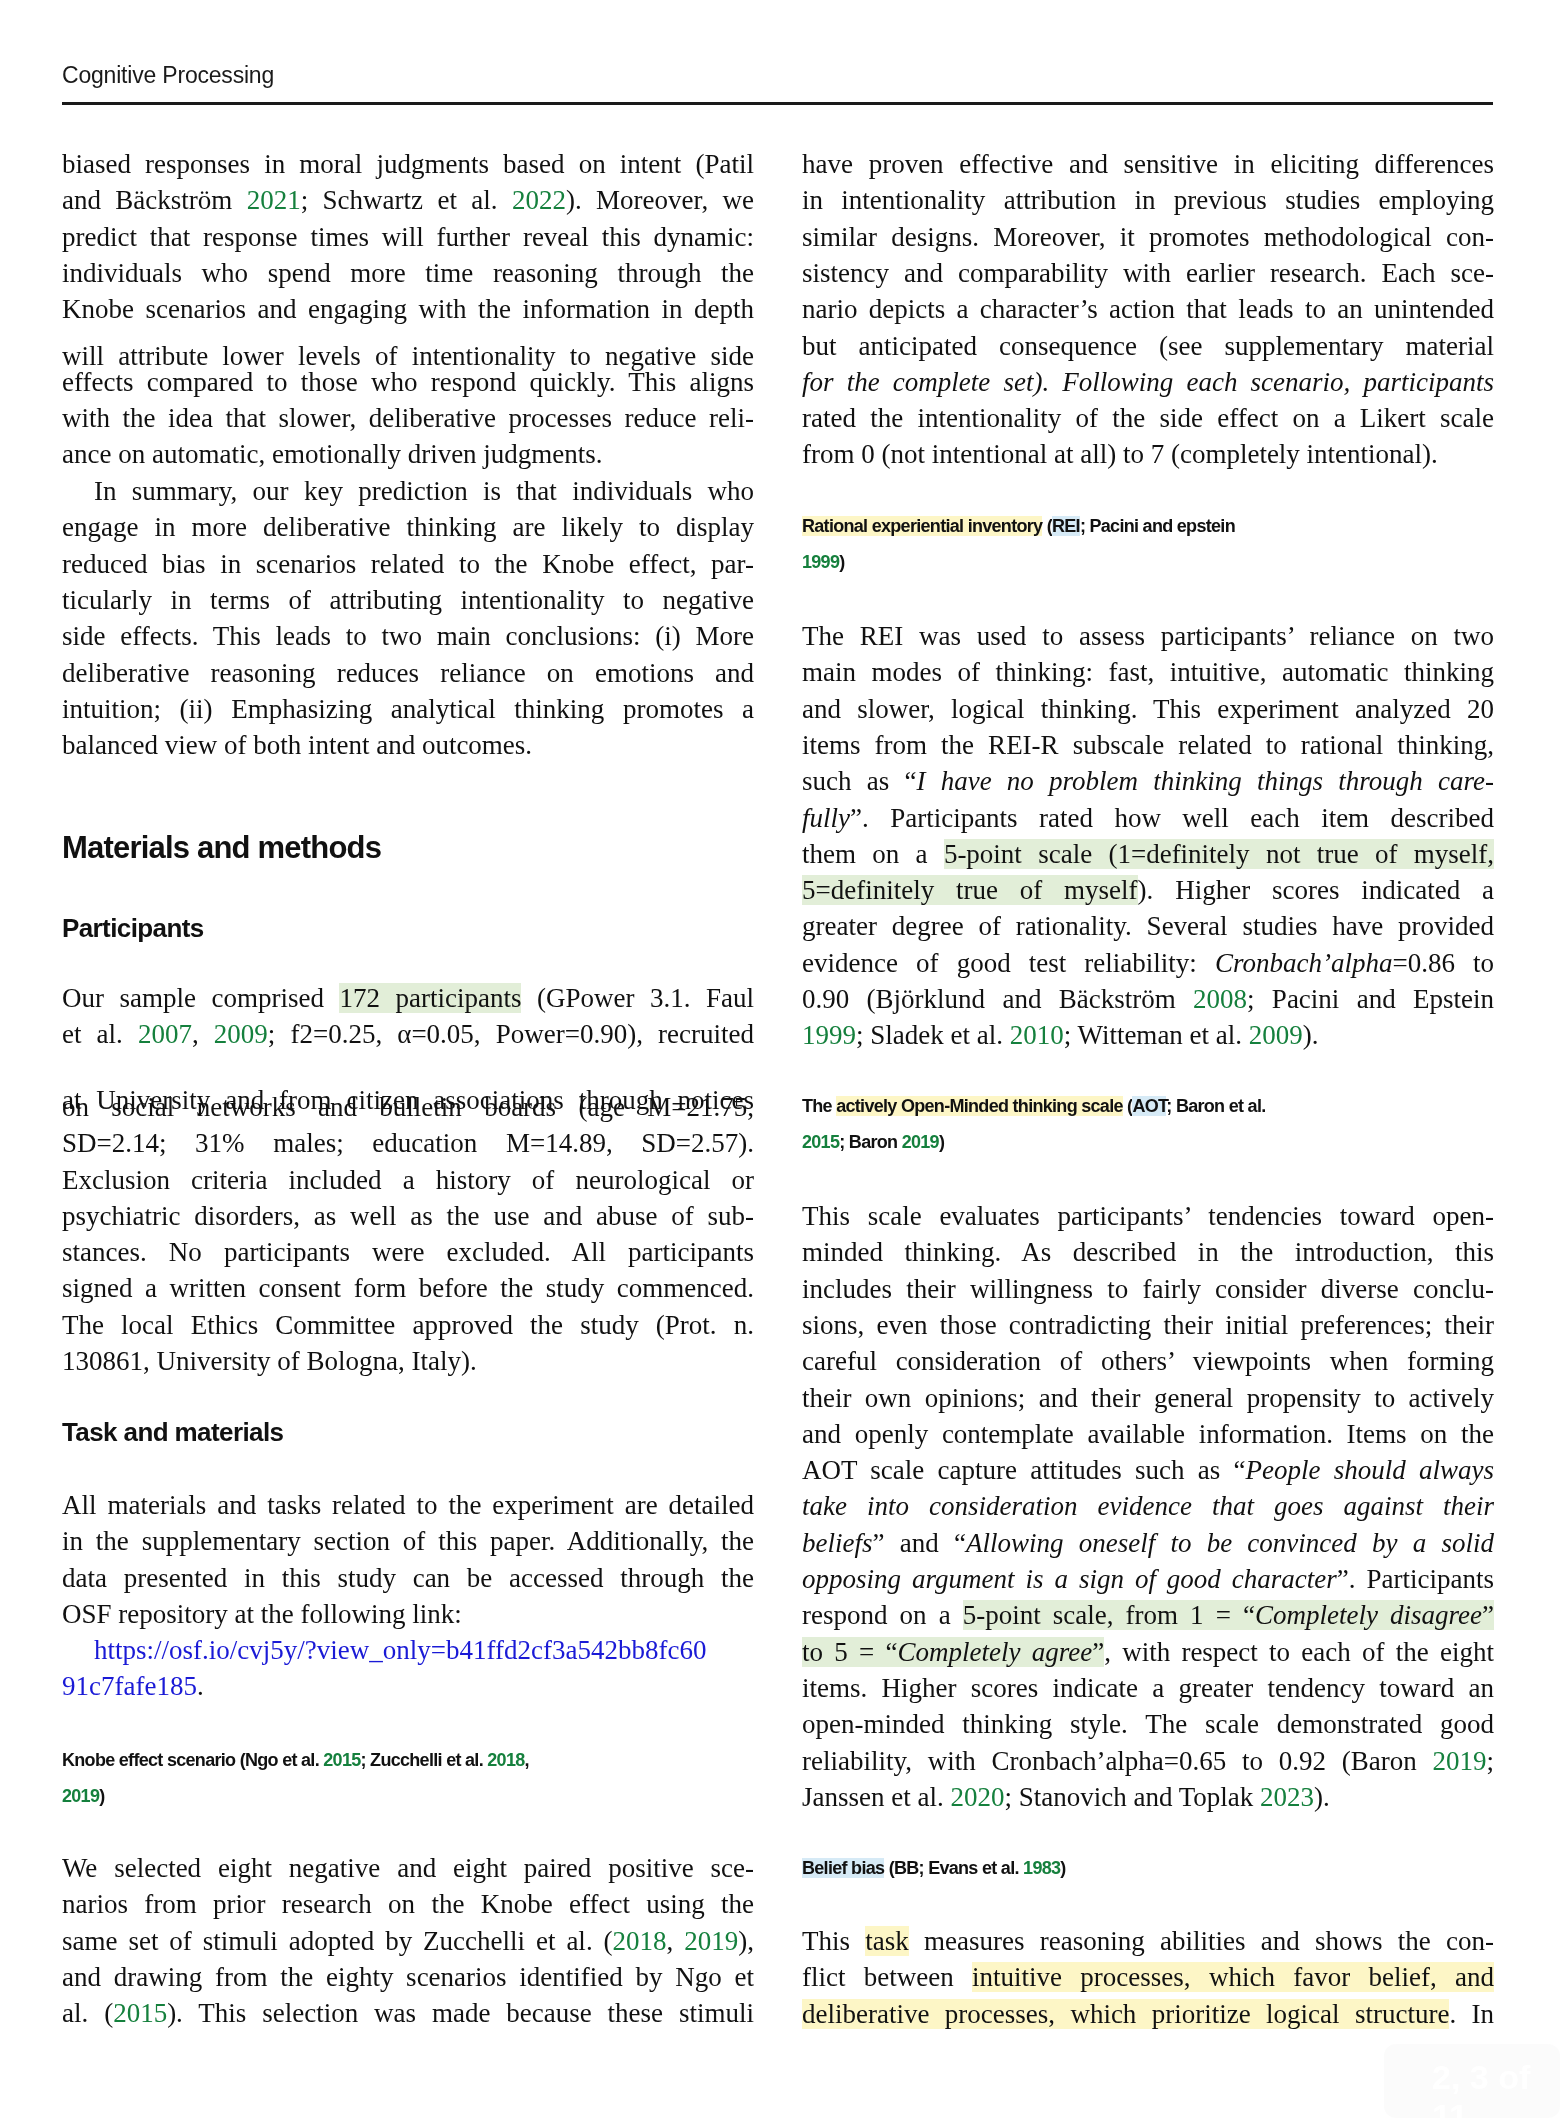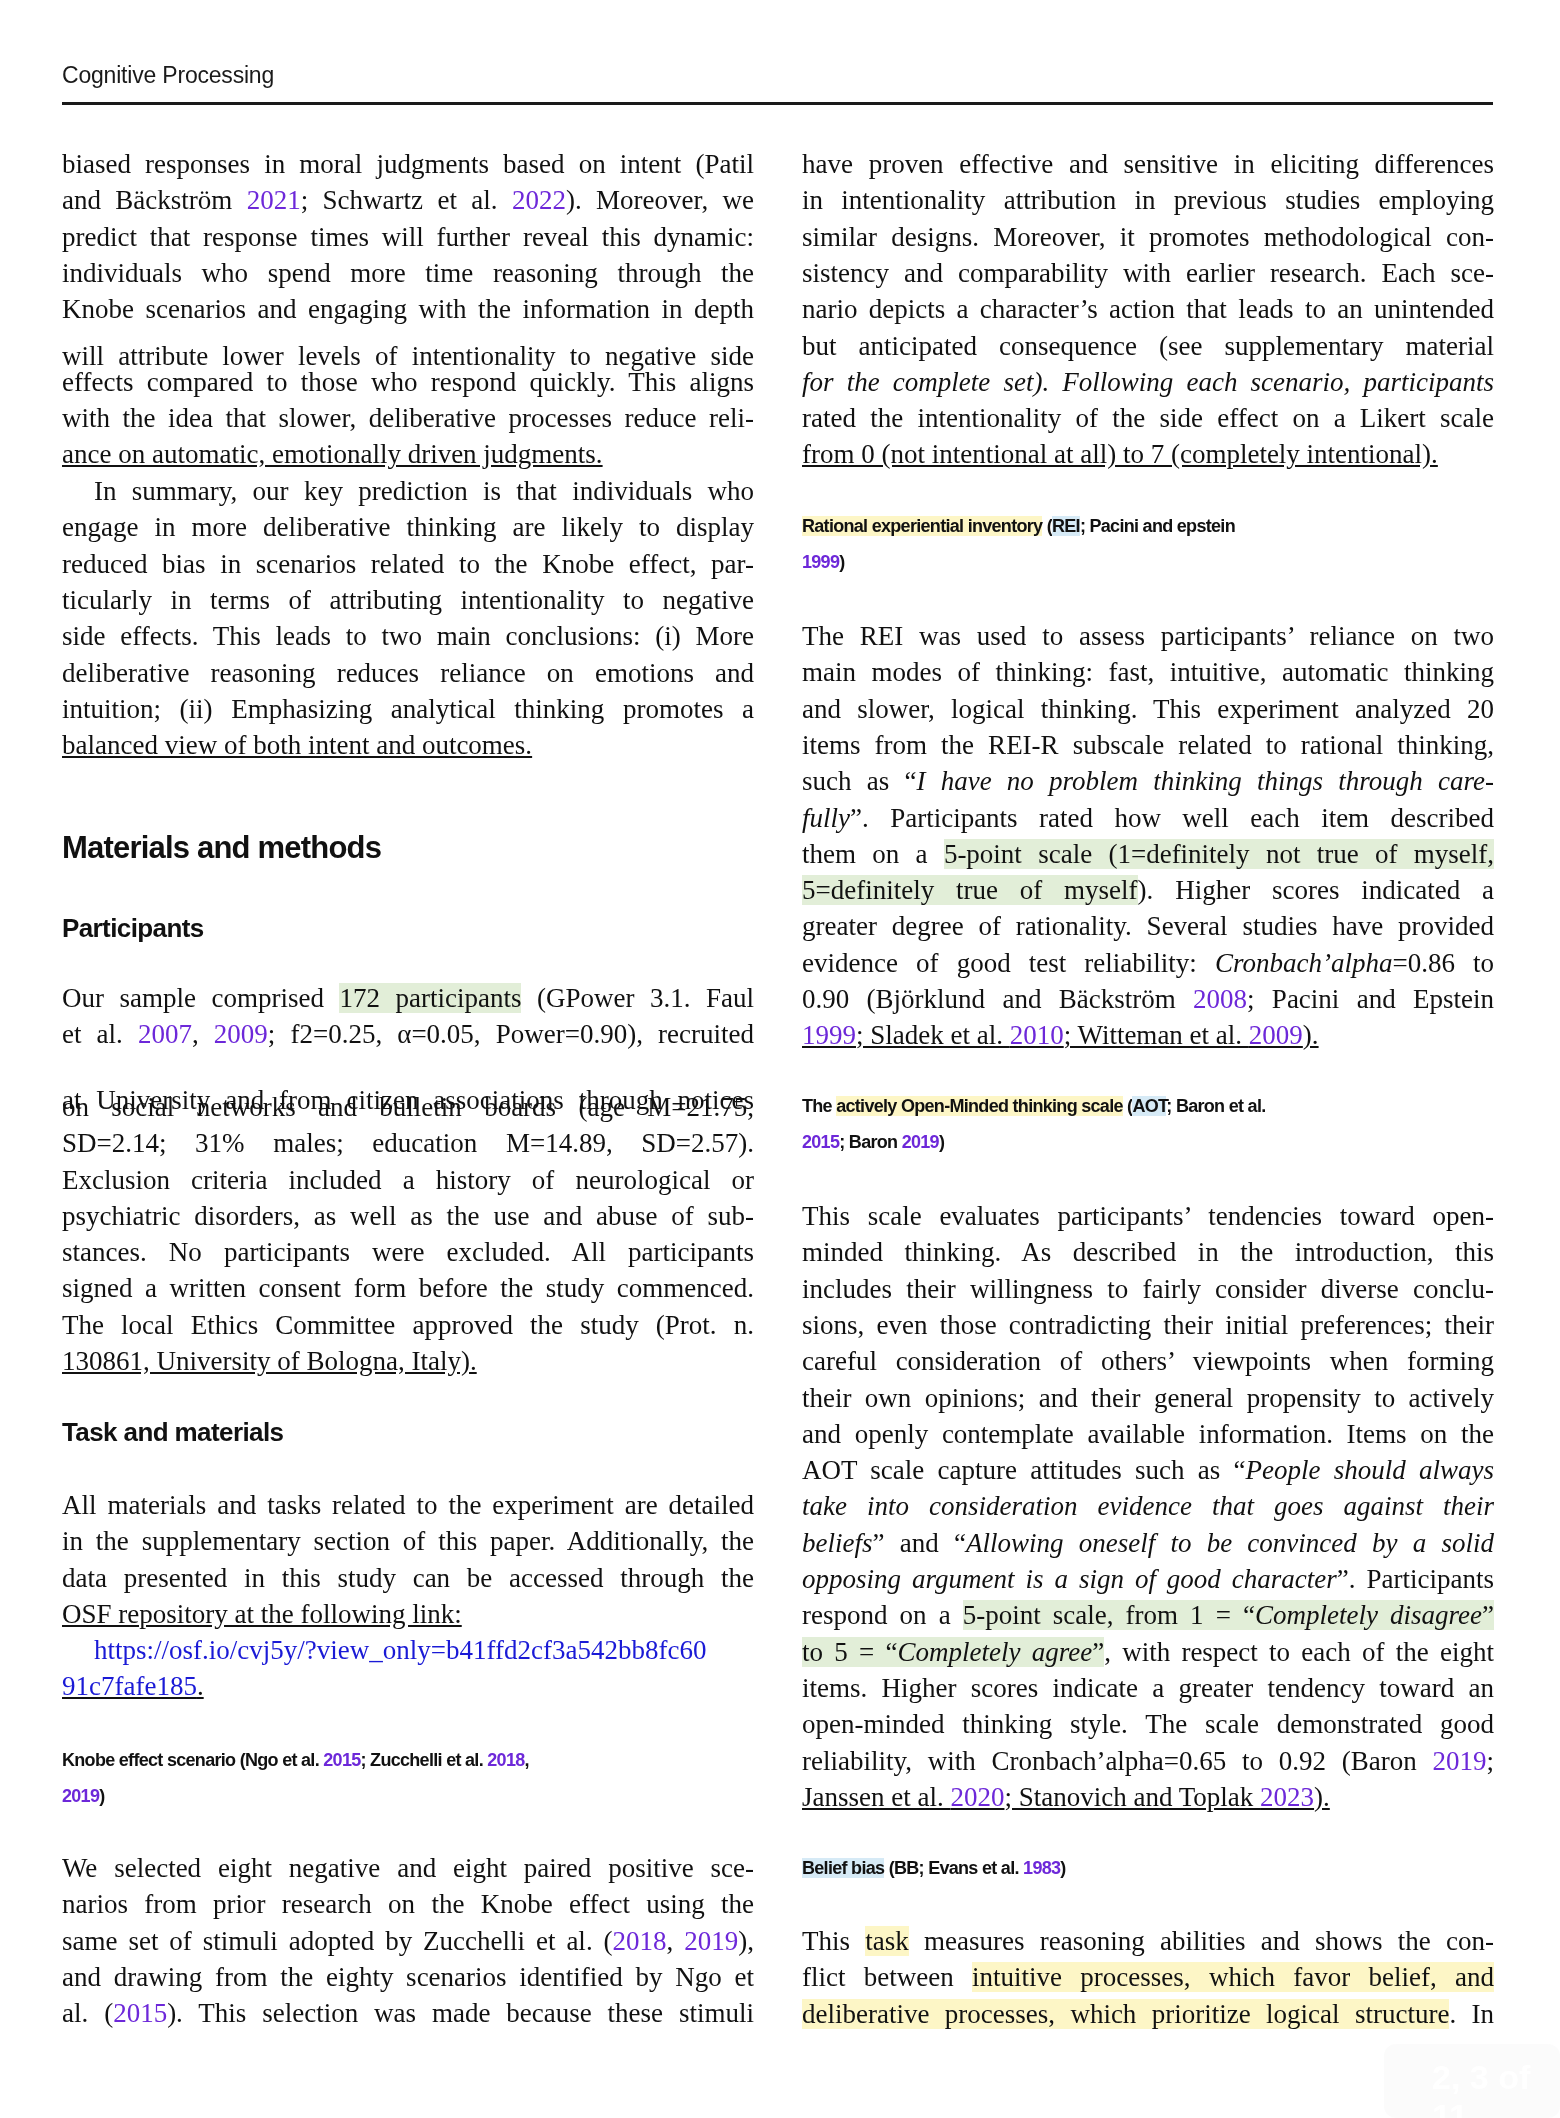--- a/index.html
+++ b/index.html
@@ -3,26 +3,26 @@
 <meta charset="utf-8">
 <style>
   html, body { margin: 0; padding: 0; background: #ffffff; }
   body { width: 1560px; height: 2118px; position: relative; overflow: hidden; color: #111; }
   .running-head { position: absolute; left: 62px; top: 62px; font-family: "Liberation Sans", sans-serif; font-size: 23px; color: #1a1a1a; letter-spacing: -0.2px; }
   .rule { position: absolute; left: 62px; top: 102px; width: 1431px; height: 3px; background: #1a1a1a; }
   .col { position: absolute; top: 0; width: 692px; }
   .col-left { left: 62px; }
   .col-right { left: 802px; }
   .ln { position: absolute; left: 0; width: 692px; height: 36px; line-height: 36px; font-family: "Liberation Serif", serif; font-size: 27px; white-space: nowrap; text-align: justify; text-align-last: justify; color: #111; }
-  .ln.last { text-align-last: left; text-decoration: underline; }
+  .ln.last { text-align-last: left; }
   .ln.indent { padding-left: 32px; width: 660px; }
   .h1 { position: absolute; left: 0; font-family: "Liberation Sans", sans-serif; font-weight: bold; font-size: 31px; letter-spacing: -0.8px; color: #111; line-height: 40px; }
   .h2 { position: absolute; left: 0; font-family: "Liberation Sans", sans-serif; font-weight: bold; font-size: 26px; letter-spacing: -0.6px; color: #111; line-height: 36px; white-space: nowrap; }
   .h3 { position: absolute; left: 0; font-family: "Liberation Sans", sans-serif; font-weight: bold; font-size: 18px; letter-spacing: -0.7px; color: #111; line-height: 36px; white-space: nowrap; }
-  .cite { color: #6d28d9; }
+  .cite { color: #15803d; }
   .link { color: #1a1ad6; }
   .i { font-style: italic; }
   .hl-y { background: #fdf6c6; }
   .hl-b { background: #d6eaf6; }
   .hl-g { background: #e2eed8; }
   .page-indicator { position: absolute; left: 1384px; top: 2044px; width: 176px; height: 74px; border-radius: 12px; background: rgba(250,250,250,0.7); }
   .page-indicator span { position: absolute; left: 48px; top: 14px; font-family: "Liberation Sans", sans-serif; font-weight: bold; font-size: 34px; color: rgba(255,255,255,0.95); }
 </style>
 </head>
 <body>

